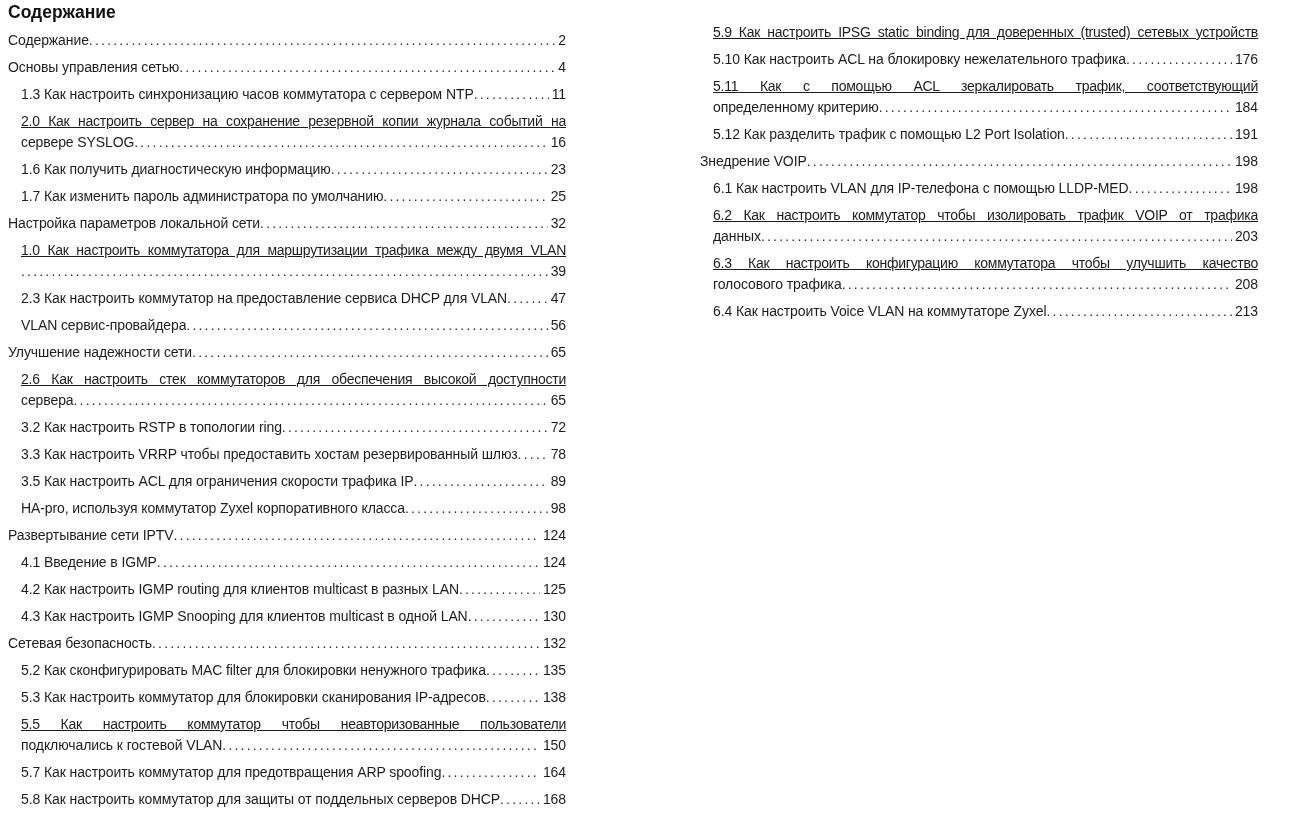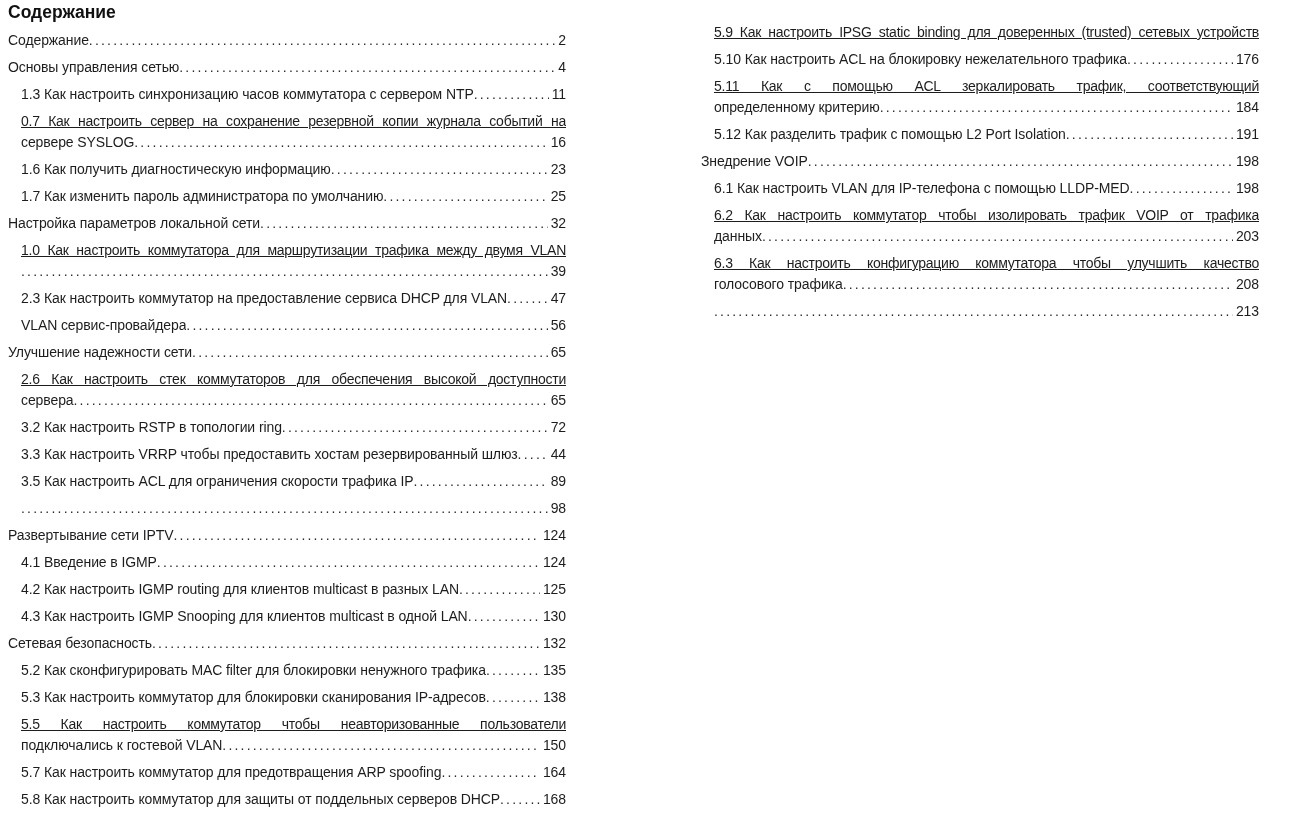--- a/index.html
+++ b/index.html
@@ -13,21 +13,20 @@
     overflow: hidden;
     font-family: "Liberation Sans", sans-serif;
     color: #1d1d1f;
   }
   .page {
     box-sizing: border-box;
     display: flex;
     padding: 2px 44px 0 8px;
     gap: 134px;
     width: 1303px;
-    justify-content: space-between;
   }
   .col {
     flex: 0 0 558px;
     width: 558px;
     font-size: 14px;
     letter-spacing: -0.1px;
   }
   .col-right {
     padding-top: 20px;
   }
@@ -102,21 +101,21 @@
           </div>
         </div>
         <div class="entry level-1">
           <div class="line">
             <span class="txt">1.3 Как настроить синхронизацию часов коммутатора с сервером NTP</span>
             <span class="dots"></span>
             <span class="pg">11</span>
           </div>
         </div>
         <div class="entry level-1">
-          <div class="line just">0.7 Как настроить сервер на сохранение резервной копии журнала событий на</div>
+          <div class="line just">2.0 Как настроить сервер на сохранение резервной копии журнала событий на</div>
           <div class="line">
             <span class="txt">сервере SYSLOG</span>
             <span class="dots"></span>
             <span class="pg">16</span>
           </div>
         </div>
         <div class="entry level-1">
           <div class="line">
             <span class="txt">1.6 Как получить диагностическую информацию</span>
             <span class="dots"></span>
@@ -178,32 +177,33 @@
           <div class="line">
             <span class="txt">3.2 Как настроить RSTP в топологии ring</span>
             <span class="dots"></span>
             <span class="pg">72</span>
           </div>
         </div>
         <div class="entry level-1">
           <div class="line">
             <span class="txt">3.3 Как настроить VRRP чтобы предоставить хостам резервированный шлюз</span>
             <span class="dots"></span>
-            <span class="pg">44</span>
+            <span class="pg">78</span>
           </div>
         </div>
         <div class="entry level-1">
           <div class="line">
             <span class="txt">3.5 Как настроить ACL для ограничения скорости трафика IP</span>
             <span class="dots"></span>
             <span class="pg">89</span>
           </div>
         </div>
         <div class="entry level-1">
           <div class="line">
+            <span class="txt">HA-pro, используя коммутатор Zyxel корпоративного класса</span>
             <span class="dots"></span>
             <span class="pg">98</span>
           </div>
         </div>
         <div class="entry level-0">
           <div class="line">
             <span class="txt">Развертывание сети IPTV</span>
             <span class="dots"></span>
             <span class="pg">124</span>
           </div>
@@ -326,19 +326,20 @@
         <div class="entry level-1">
           <div class="line just">6.3 Как настроить конфигурацию коммутатора чтобы улучшить качество</div>
           <div class="line">
             <span class="txt">голосового трафика</span>
             <span class="dots"></span>
             <span class="pg">208</span>
           </div>
         </div>
         <div class="entry level-1">
           <div class="line">
+            <span class="txt">6.4 Как настроить Voice VLAN на коммутаторе Zyxel</span>
             <span class="dots"></span>
             <span class="pg">213</span>
           </div>
         </div>
       </div>
   </div>
 </div>
 
 </body></html>

